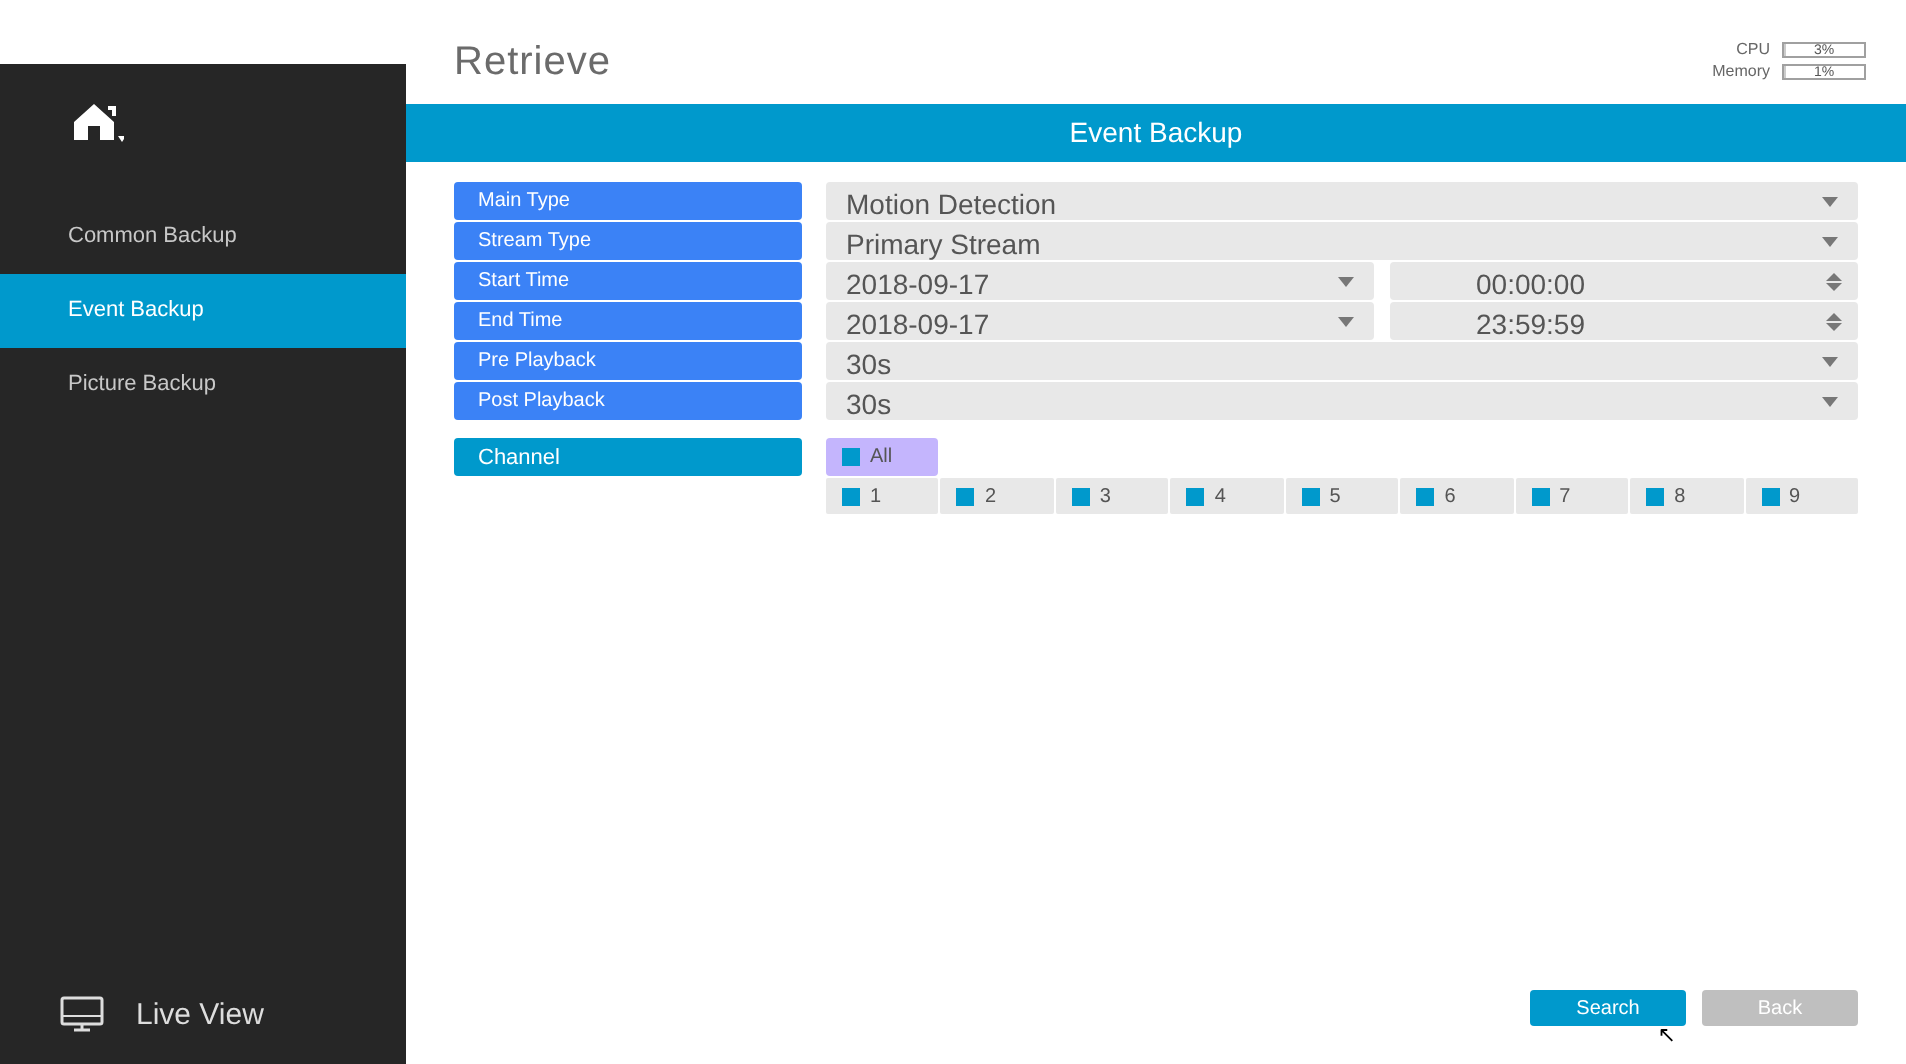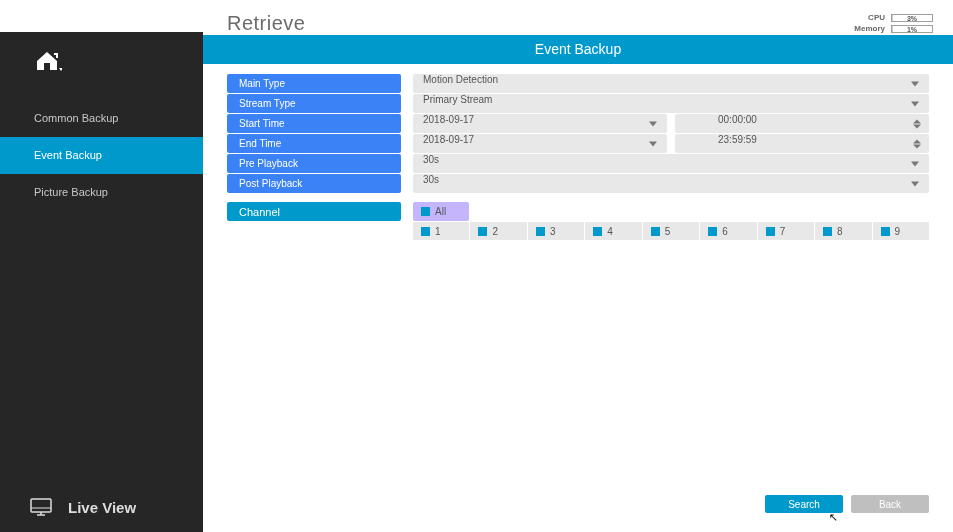--- a/index.html
+++ b/index.html
@@ -5,38 +5,38 @@
   * { box-sizing: border-box; margin: 0; padding: 0; font-family: "Segoe UI", Arial, sans-serif; }
   body { width: 953px; height: 532px; display: flex; background: #fff; overflow: hidden; font-weight: 300; }
   .sidebar { width: 203px; background: #262626; display: flex; flex-direction: column; color: #e5e5e5; margin-top: 32px; }
   .home { padding: 18px 0 18px 34px; }
   .home svg { display: block; }
   .nav { margin-top: 10px; }
   .nav-item { height: 37px; line-height: 37px; padding-left: 34px; font-size: 11px; color: #c8c8c8; cursor: pointer; }
   .nav-item.active { background: #0099cc; color: #fff; }
   .spacer { flex: 1; }
   .live { display: flex; align-items: center; gap: 16px; padding: 0 0 16px 30px; color: #ddd; }
-  .live-label { font-size: 15px; font-weight: 700; }
+  .live-label { font-size: 15px; font-weight: 400; }
   .main { flex: 1; display: flex; flex-direction: column; position: relative; }
-  .topbar { height: 35px; display: flex; align-items: flex-end; padding: 10px 20px 0 24px; }
+  .topbar { height: 52px; display: flex; align-items: center; padding: 10px 20px 0 24px; }
   .title { font-size: 20px; font-weight: 300; color: #6b6b6b; letter-spacing: .5px; }
   .stats { margin-left: auto; font-size: 8px; color: #666; }
-  .stat-row { display: flex; align-items: center; justify-content: flex-end; gap: 6px; margin-bottom: 2px; font-weight: bold; }
+  .stat-row { display: flex; align-items: center; justify-content: flex-end; gap: 6px; margin-bottom: 2px; }
   .stat-bar { width: 42px; height: 8px; border: 1px solid #a0a0a0; position: relative; background: #fff; }
   .stat-bar .fill { position: absolute; left: 0; top: 0; bottom: 0; background: #ccc; }
   .stat-val { position: absolute; inset: 0; text-align: center; font-size: 7px; line-height: 7px; color: #555; }
   .banner { background: #0099cc; color: #fff; text-align: center; font-size: 14px; font-weight: 300; line-height: 29px; height: 29px; }
   .content { padding: 10px 24px 0 24px; }
   .row { display: flex; gap: 12px; margin-bottom: 1px; align-items: stretch; }
   .label { width: 174px; background: #3b82f6; color: #fff; font-size: 10px; padding: 0 12px; display: flex; align-items: center; border-radius: 2px; height: 19px; }
   .field { flex: 1; display: flex; gap: 8px; }
-  .select, .date, .time { background: #e8e8e8; border-radius: 2px; font-size: 10px; color: #555; padding: 0 10px; display: flex; align-items: flex-start; position: relative; height: 19px; }
+  .select, .date, .time { background: #e8e8e8; border-radius: 2px; font-size: 14px; color: #555; padding: 0 10px; display: flex; align-items: flex-end; position: relative; height: 19px; }
   .select { flex: 1; }
   .date { flex: 1; }
-  .time { width: 254px; padding-left: 43px; }
+  .time { width: 234px; padding-left: 43px; }
   .caret-down { position: absolute; right: 10px; top: 50%; transform: translateY(-50%); width: 0; height: 0; border-left: 4px solid transparent; border-right: 4px solid transparent; border-top: 5px solid #777; }
   .spinner { position: absolute; right: 8px; top: 50%; transform: translateY(-50%); display: flex; flex-direction: column; gap: 1px; }
   .spin-up { width: 0; height: 0; border-left: 4px solid transparent; border-right: 4px solid transparent; border-bottom: 4px solid #777; }
   .spin-down { width: 0; height: 0; border-left: 4px solid transparent; border-right: 4px solid transparent; border-top: 4px solid #777; }
   .gap-row { height: 8px; }
   .label-tall { width: 174px; background: #0099cc; color: #fff; font-size: 11px; padding: 0 12px; display: flex; align-items: center; border-radius: 2px; height: 19px; }
   .channels { flex: 1; }
   .all-box { width: 56px; height: 19px; background: #c4b5fd; border-radius: 2px; display: flex; align-items: center; gap: 5px; padding-left: 8px; font-size: 10px; color: #555; margin-bottom: 1px; }
   .ch-grid { display: flex; gap: 1px; }
   .ch { flex: 1; height: 18px; background: #e8e8e8; border-radius: 1px; display: flex; align-items: center; gap: 5px; padding-left: 8px; font-size: 10px; color: #555; }

